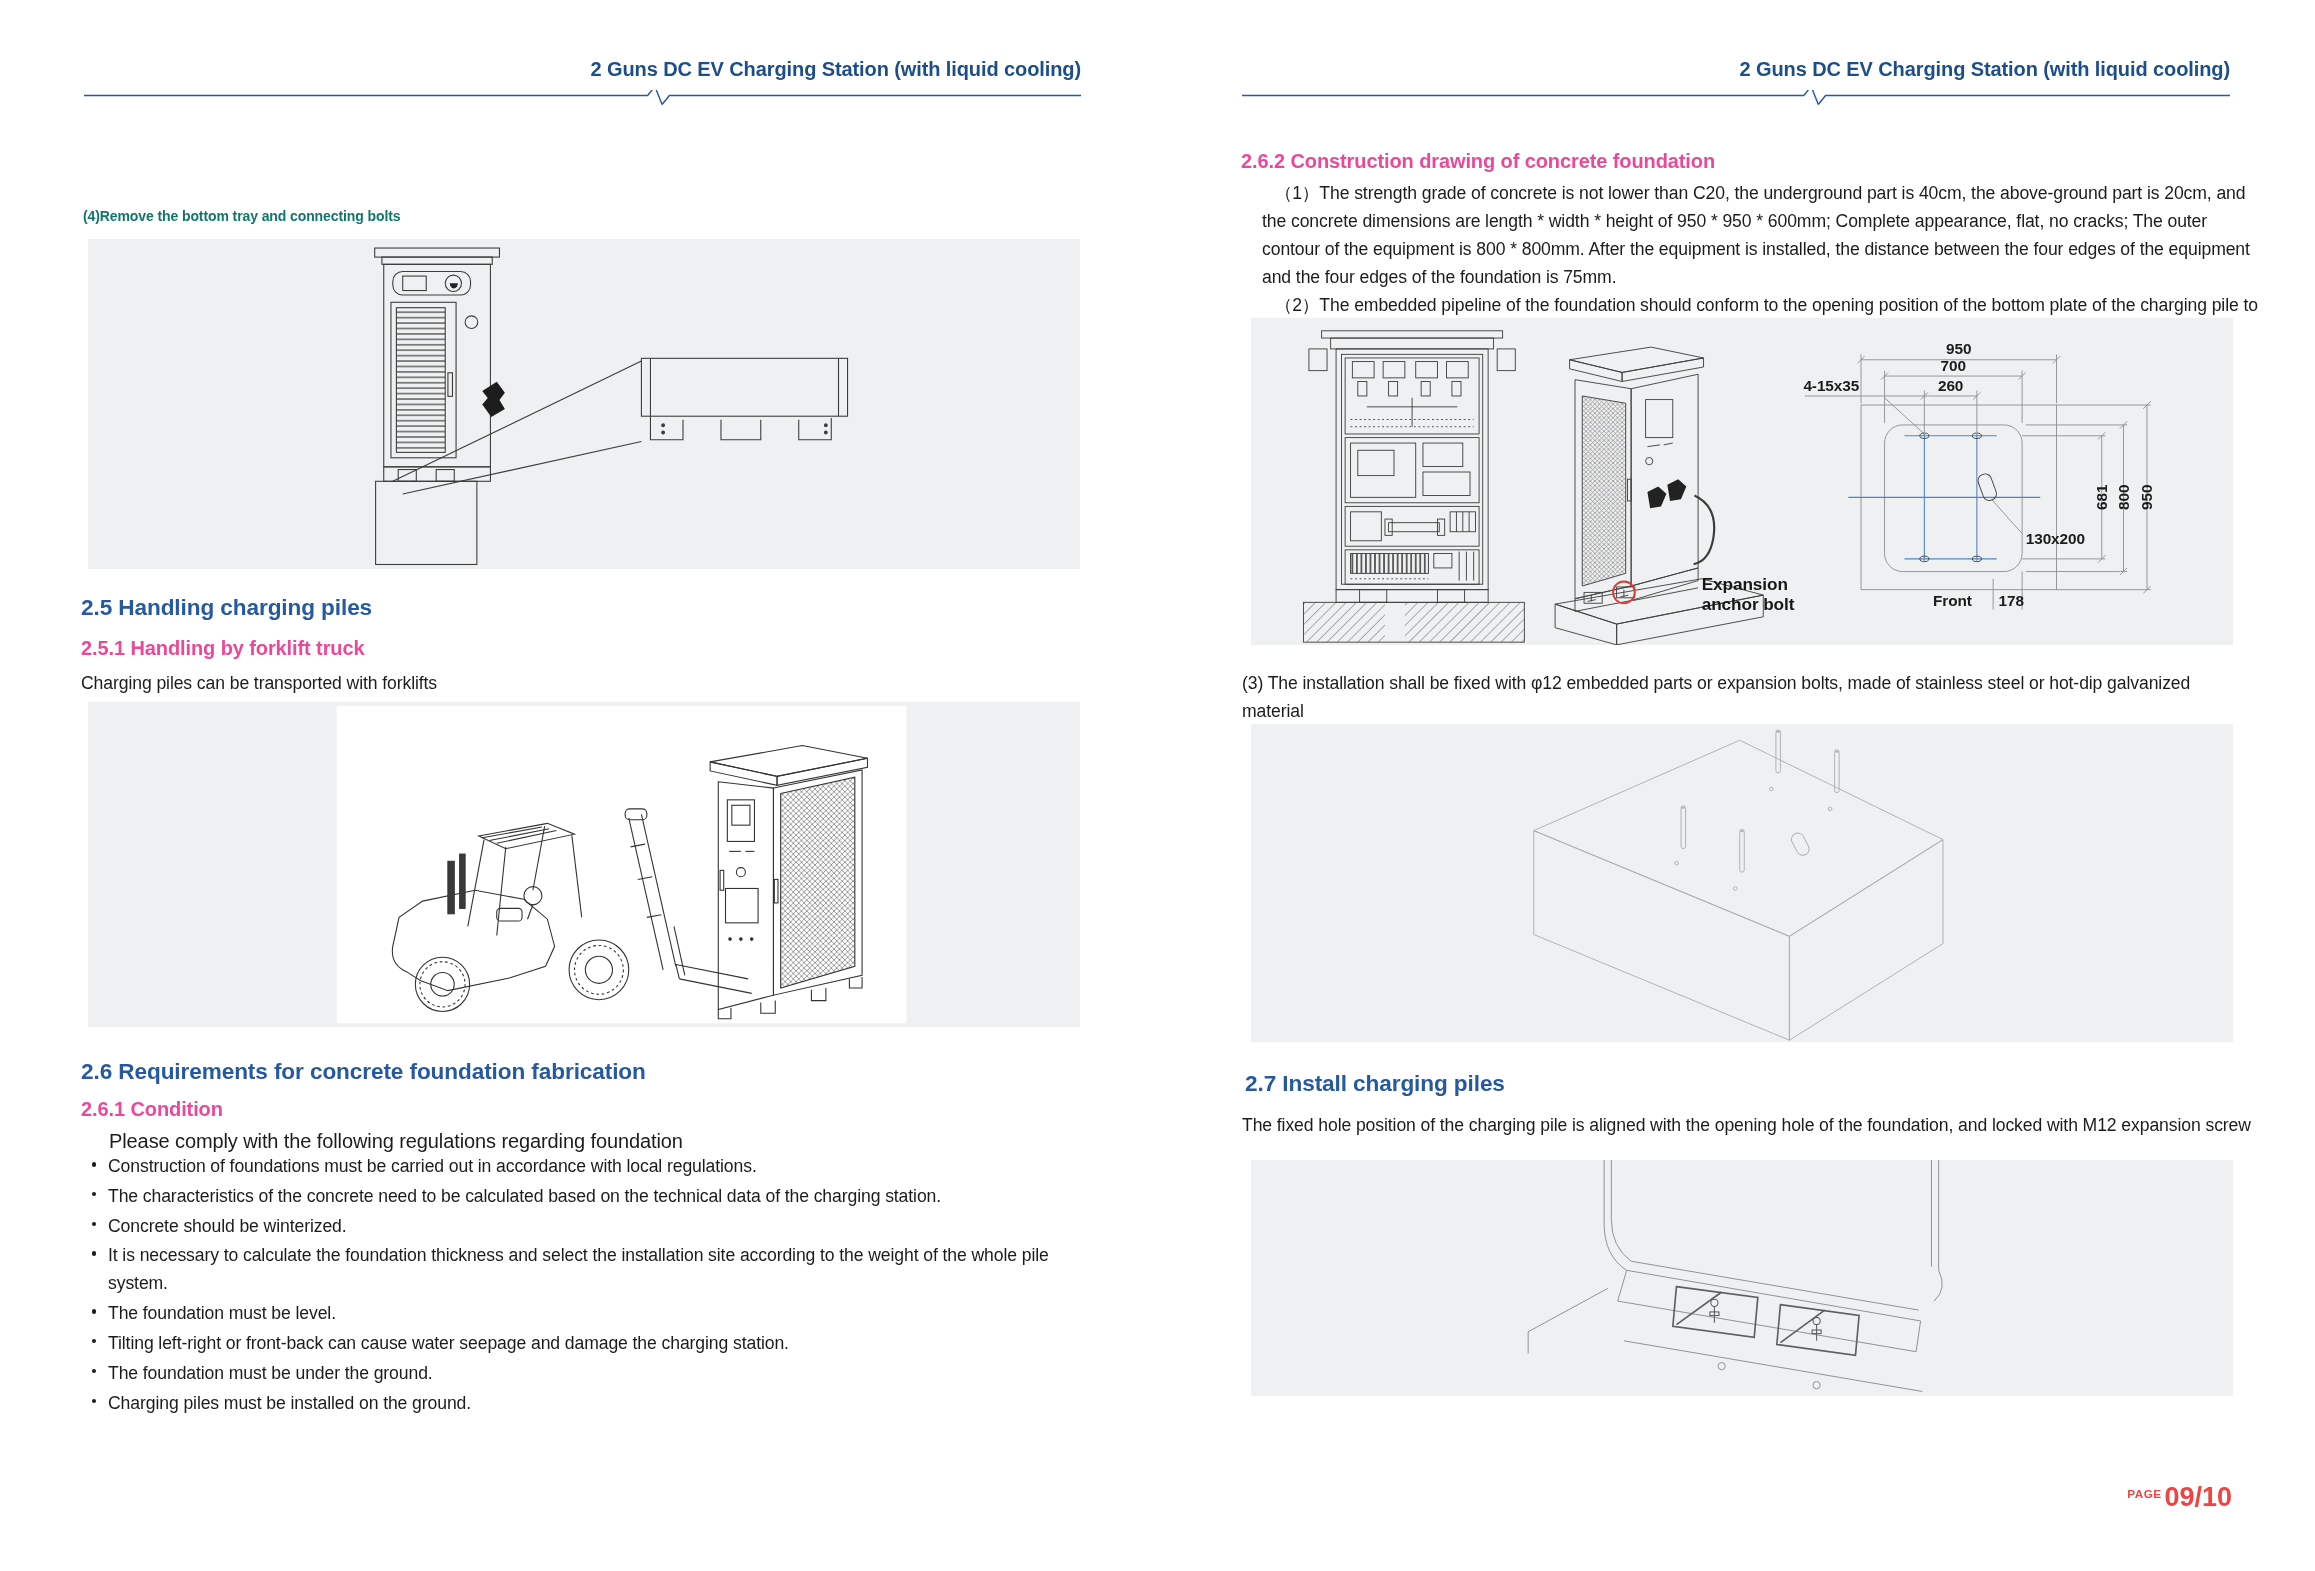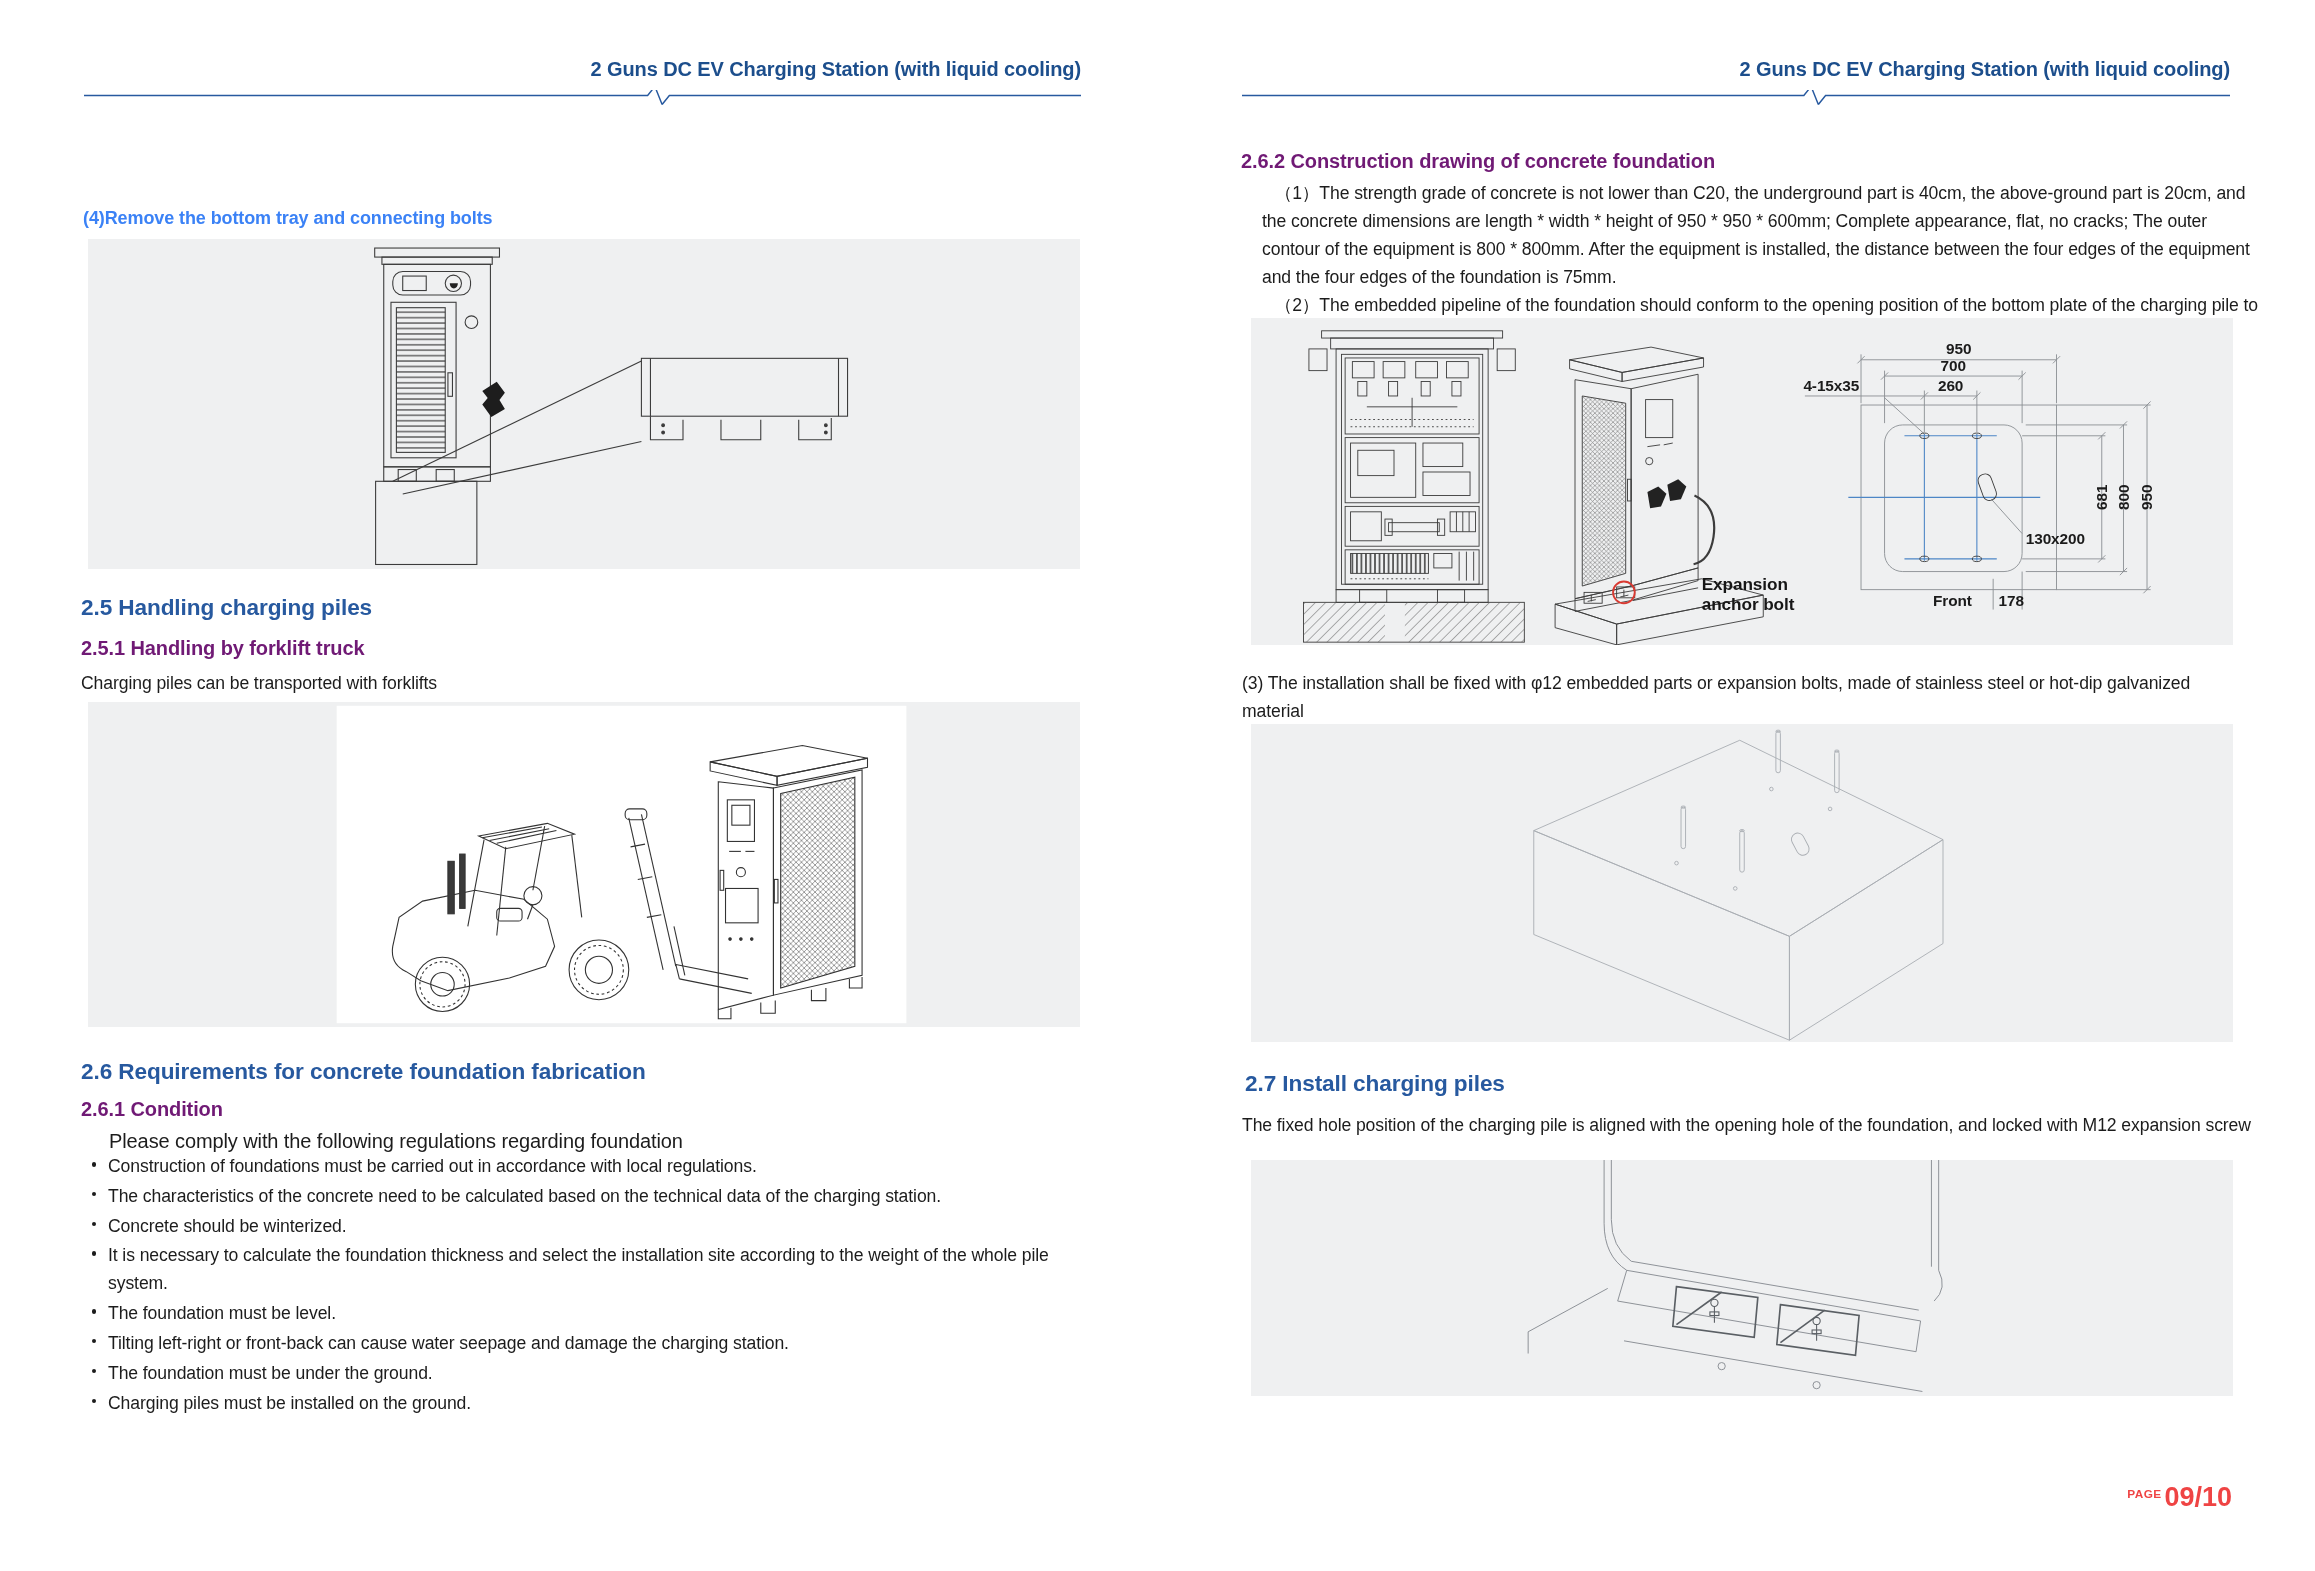--- a/index.html
+++ b/index.html
@@ -1,23 +1,23 @@
 <!DOCTYPE html>
 <html style="font-size:14.5px"><head>
 <meta charset="utf-8">
 <style>
   html,body{margin:0;padding:0;background:#888;}
   #canvas{position:relative;width:2316px;height:1571px;background:#ffffff;
           font-family:"Liberation Sans",sans-serif;color:#1f1f1f;overflow:hidden;letter-spacing:-0.1px;}
   .abs{position:absolute;}
   .htitle{font-size:20px;font-weight:bold;color:#1c4e8c;text-align:right;white-space:nowrap;}
   .sec1{font-size:22.6px;font-weight:bold;color:#27599f;}
-  .sec2{font-size:20px;font-weight:bold;color:#701a75;}
+  .sec2{font-size:20px;font-weight:bold;color:#ec4899;}
   .body-t{font-size:17.6px;line-height:28px;color:#1c1c1c;}
-  .cap{font-size:18px;font-weight:600;color:#3b82f6;}
+  .cap{font-size:14px;font-weight:600;color:#0f766e;}
   .figbox{background:#eff0f1;}
   .para{margin:0;text-indent:12.7px;}
   ul.blist{list-style:none;margin:0;padding:0 0 0 25px;}
   ul.blist li{position:relative;margin:0 0 1.8px 0;}
   ul.blist li::before{content:"";position:absolute;left:-16.3px;top:10px;width:4.5px;height:4.5px;border-radius:50%;background:#1c1c1c;}
   .intro{font-size:20px;color:#1c1c1c;}
   .footer{color:#ef4444;text-align:right;white-space:nowrap;}
   .footer .pg-lbl{font-size:11.8px;font-weight:bold;letter-spacing:0.5px;position:relative;top:-8.1px;margin-right:2.7px;}
   .footer .pg-num{font-size:27px;font-weight:bold;letter-spacing:0px;}
   svg text{font-family:"Liberation Sans",sans-serif;}

